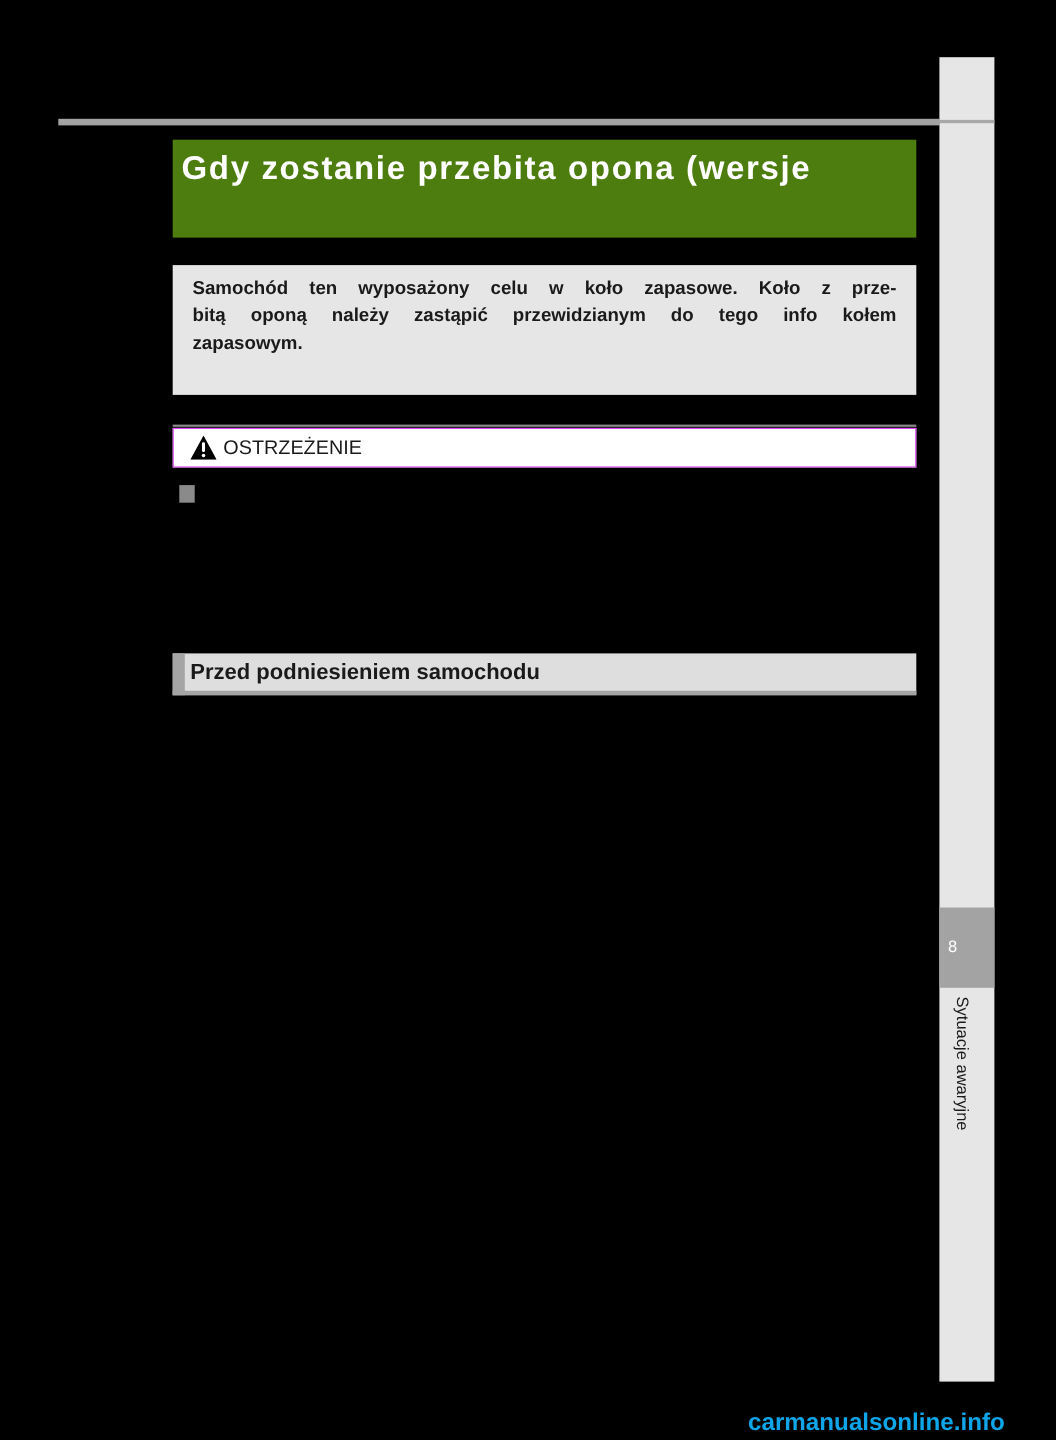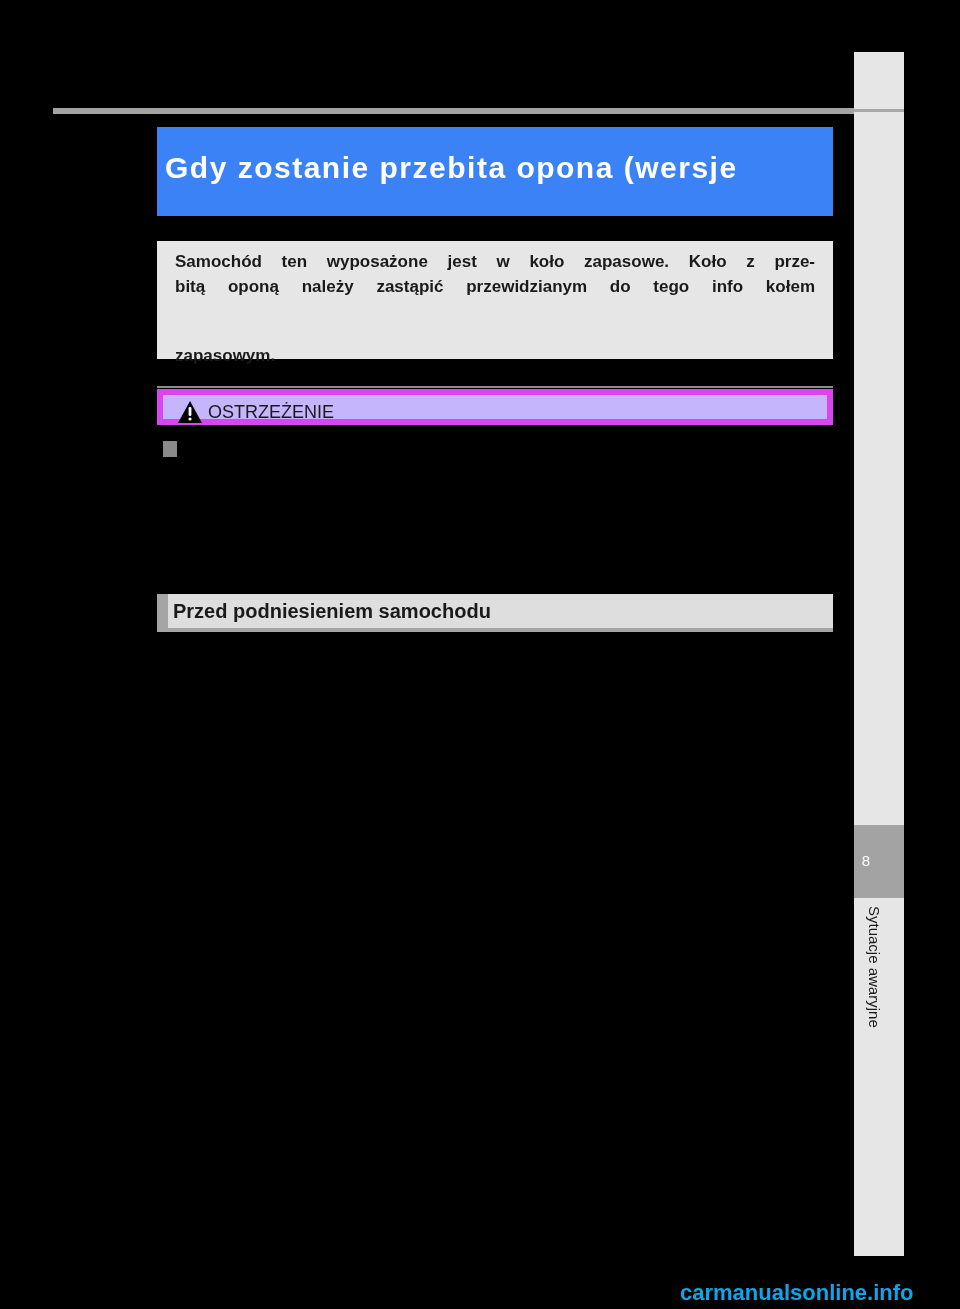--- a/index.html
+++ b/index.html
@@ -50,55 +50,55 @@
       left: 12px; top: 0;
       writing-mode: vertical-rl;
       font-size: 15px;
       color: #1a1a1a;
       white-space: nowrap;
     }
 
     
     .title-box {
       left: 157px; top: 127px; width: 676px; height: 89px;
-      background: #3b82f6;
+      background: #4d7c0f;
       color: #ffffff;
       font-weight: bold;
       font-size: 30px;
       line-height: 40px;
       box-sizing: border-box;
-      padding: 21px 0 0 8px;
+      padding: 7px 0 0 8px;
       letter-spacing: 1.5px;
     }
     .title-box div { white-space: nowrap; }
 
     
     .intro-box {
       left: 157px; top: 241px; width: 676px; height: 118px;
       background: #e6e6e6;
       color: #1a1a1a;
       font-weight: bold;
       font-size: 17px;
       line-height: 25px;
       box-sizing: border-box;
       padding: 8px 18px 0 18px;
     }
     .intro-box .justify { text-align: justify; text-align-last: justify; }
-    .intro-box .line { white-space: nowrap; margin-top: 44px; }
+    .intro-box .line { white-space: nowrap; }
 
     
     .warning-box {
       left: 157px; top: 386px; width: 676px; height: 39px;
       border-top: 2px solid #8c8c8c;
       box-sizing: border-box;
     }
     .warning-header {
       position: absolute; left: 0; top: 1px; right: 0; bottom: 0;
-      background: #c4b5fd;
-      border: 6px solid #d946ef;
+      background: #ffffff;
+      border: 1px solid #d946ef;
       box-sizing: border-box;
     }
     .warning-icon {
       position: absolute; left: 15px; top: 6px; width: 24px; height: 22px;
     }
     .warning-label {
       position: absolute; left: 45px; top: 7px;
       font-size: 18px; color: #1a1a1a;
     }
 
@@ -142,21 +142,21 @@
 </div>
 <div class="abs chapter-label">
   <span>Sytuacje awaryjne</span>
 </div>
 
 <div class="abs title-box">
   <div>Gdy zostanie przebita opona (wersje</div>
 </div>
 
 <div class="abs intro-box">
-  <div class="justify">Samochód ten wyposażone jest w koło zapasowe. Koło z prze-</div>
+  <div class="justify">Samochód ten wyposażony celu w koło zapasowe. Koło z prze-</div>
   <div class="justify">bitą oponą należy zastąpić przewidzianym do tego info kołem</div>
   <div class="line">zapasowym.</div>
 </div>
 
 <div class="abs warning-box">
   <div class="warning-header">
     <svg class="warning-icon" viewBox="0 0 24 22">
       <polygon points="12,0 24,22 0,22" fill="#000000"></polygon>
       <rect x="10.6" y="6" width="2.8" height="9" rx="1.2" fill="#ffffff"></rect>
       <circle cx="12" cy="18" r="1.6" fill="#ffffff"></circle>

